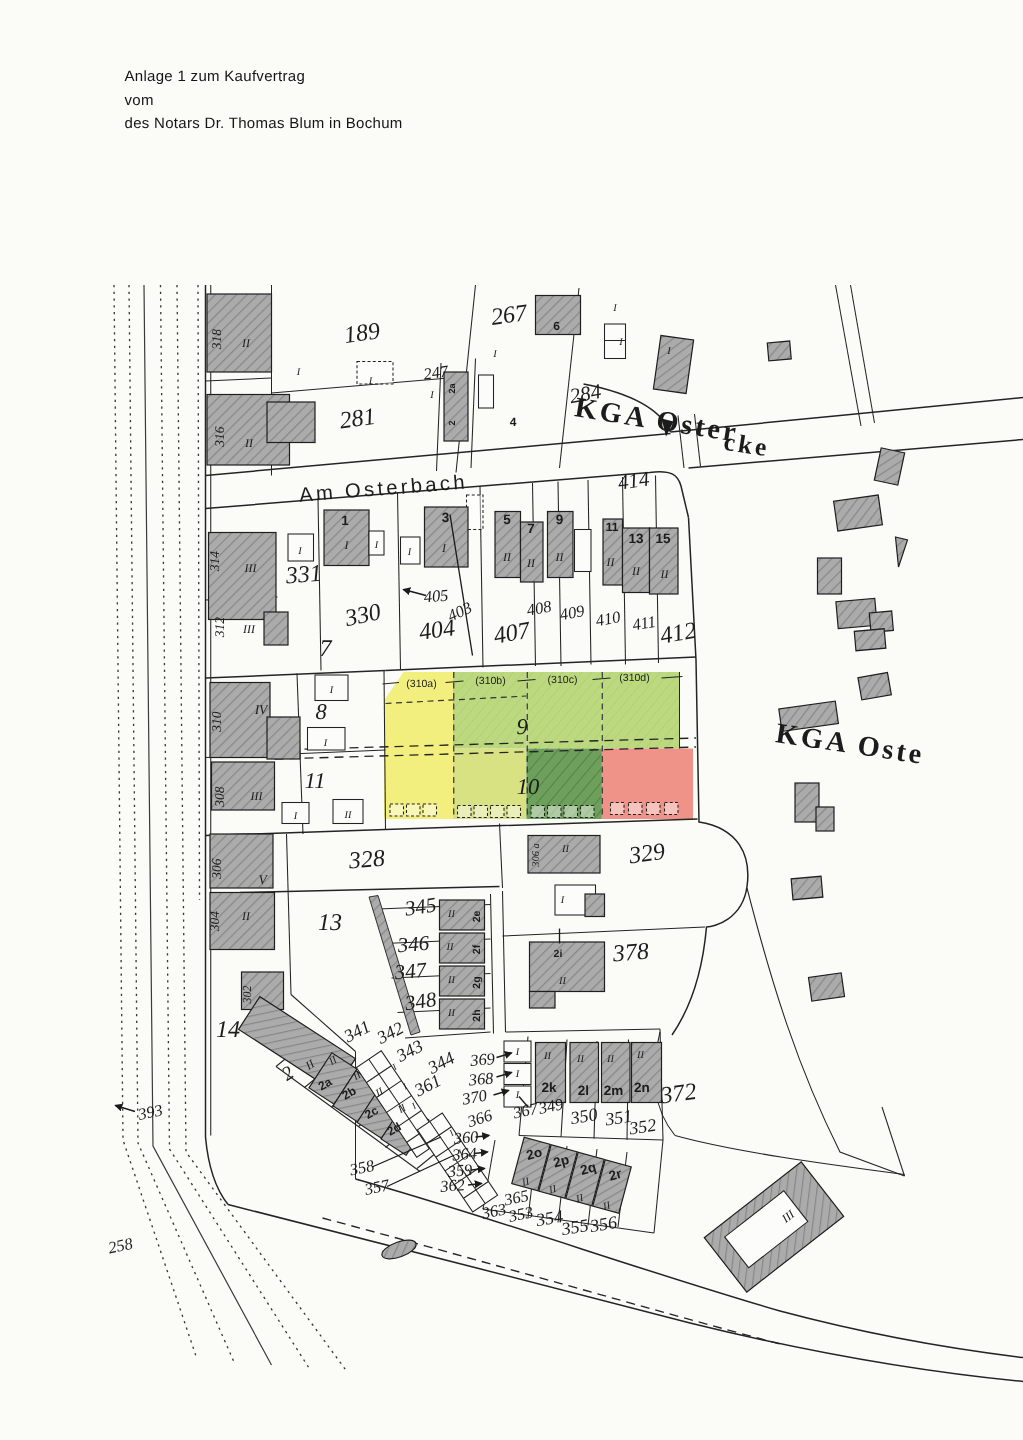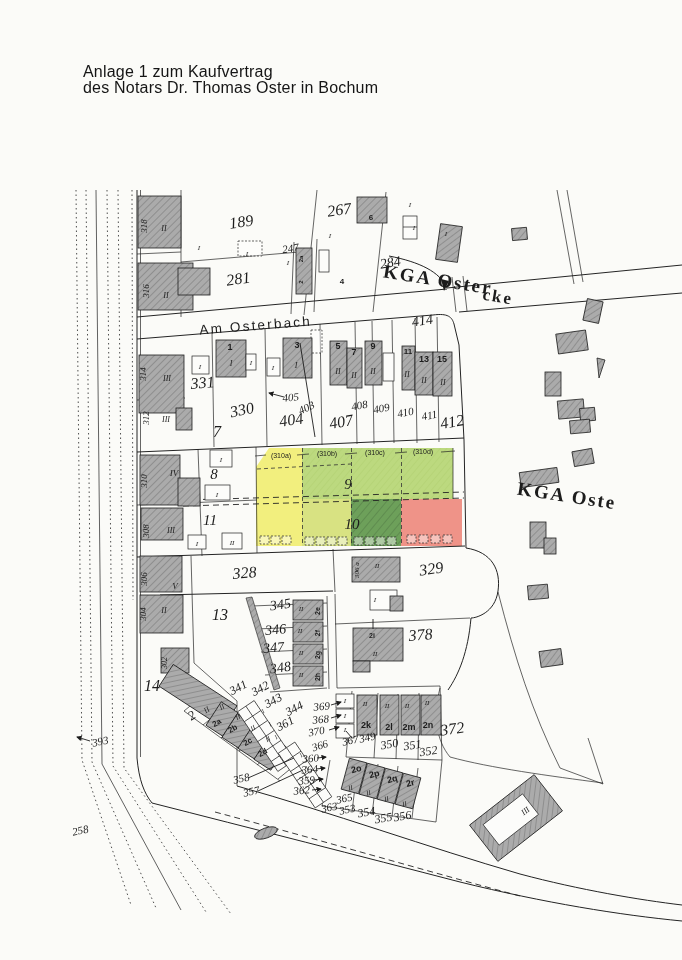--- a/index.html
+++ b/index.html
@@ -1,19 +1,19 @@
 <!DOCTYPE html>
 <html><head>
 <meta charset="utf-8">
 <style>
   html,body{margin:0;padding:0;background:#e9e9e6;}
   .page{position:relative;width:682px;height:960px;background:#fbfbf8;overflow:hidden;
         font-family:"Liberation Sans",sans-serif;}
-  .header{position:absolute;left:83px;top:44px;font-size:16px;line-height:15.5px;
-          color:#151515;letter-spacing:.2px;margin-top:20px;}
+  .header{position:absolute;left:83px;top:44px;font-size:10px;line-height:15.5px;
+          color:#151515;letter-spacing:.2px;}
   svg{position:absolute;left:0;top:0;}
   svg text{text-anchor:middle;}
   .lbl{fill:#1c1c1c;}
   .num{font-family:"Liberation Serif",serif;font-style:italic;}
   .vert{font-family:"Liberation Serif",serif;font-style:italic;}
   .roman{font-family:"Liberation Serif",serif;font-style:italic;}
   .house{font-family:"Liberation Sans",sans-serif;font-weight:700;}
   .paren{font-family:"Liberation Sans",sans-serif;}
   .kga{font-family:"Liberation Serif",serif;font-weight:700;letter-spacing:2px;}
   .street{font-family:"Liberation Sans",sans-serif;letter-spacing:2.2px;}
@@ -28,21 +28,22 @@
   .gbox{fill:rgba(255,255,255,.45);stroke:#222;stroke-width:.7;stroke-dasharray:2 1.5;}
   .ldr{stroke:#1b1b1b;stroke-width:.9;fill:none;}
 </style>
 </head>
 <body>
 
 <div class="page">
 
   <div class="header">
     <div>Anlage 1 zum Kaufvertrag</div>
-    <div>des Notars Dr. Thomas Oster in Bochum</div>
+    <div>vom</div>
+    <div>des Notars Dr. Thomas Blum in Bochum</div>
   </div>
 
   <svg id="map" width="682" height="960" viewBox="0 0 682 960">
     <defs>
       <pattern id="bh" patternUnits="userSpaceOnUse" width="5" height="5" patternTransform="rotate(45)">
         <rect width="5" height="5" fill="#ababab"></rect>
         <line x1="0" y1="0" x2="0" y2="5" stroke="#878787" stroke-width="1.6"></line>
       </pattern>
       <pattern id="gh" patternUnits="userSpaceOnUse" width="6" height="6" patternTransform="rotate(40)">
         <line x1="0" y1="0" x2="0" y2="6" stroke="#3b6e2c" stroke-width="1.4"></line>

